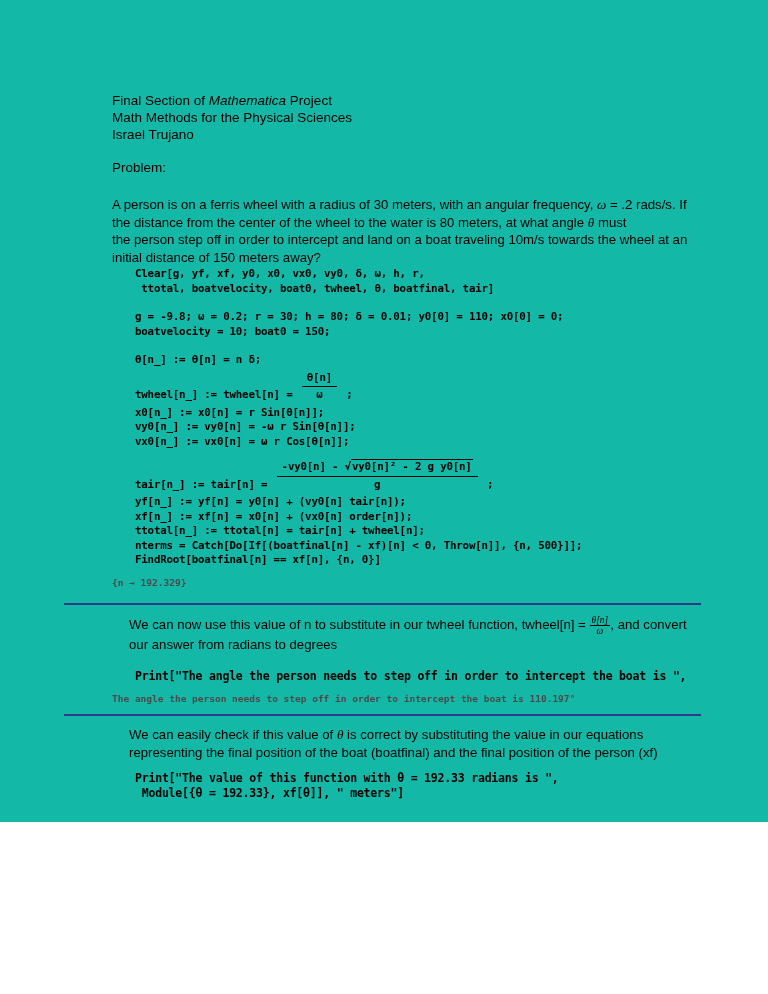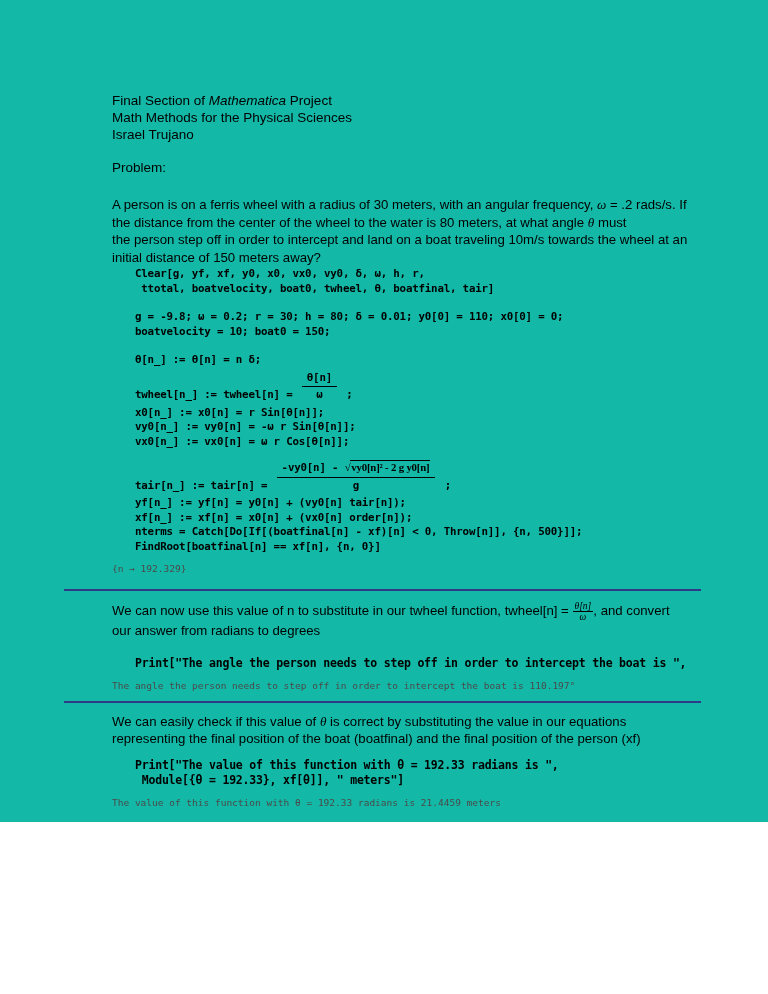--- a/index.html
+++ b/index.html
@@ -7,40 +7,40 @@
   .page {
     width: 768px; height: 822px; background: #14b8a6; overflow: hidden;
     color: #000; font-family: "Liberation Sans", sans-serif;
     padding-top: 92px; position: relative;
   }
   .content { margin-left: 112px; margin-right: 76px; }
   .hdr-line { font-size: 13.5px; line-height: 17px; }
   .it { font-style: italic; }
   .problem-label { margin-top: 16px; font-size: 13.5px; line-height: 17px; }
   .para { margin-top: 20px; font-size: 13.2px; line-height: 17.5px; }
-  .para2 { margin-top: 10px; font-size: 13.2px; line-height: 17.5px; }
+  .para2 { margin-top: 10px; font-size: 13.2px; line-height: 17.5px; margin-left: 17px; }
   .sym { font-family: "Liberation Serif", serif; font-style: italic; }
   .code {
     margin-top: 1px;
     font-family: "DejaVu Sans Mono", monospace; font-weight: 700;
     font-size: 10.8px; line-height: 14.5px; letter-spacing: -0.2px;
   }
   .code-lg { font-size: 11.5px; line-height: 15px; margin-top: 16px; }
   .code-line { white-space: pre; margin-left: 23px; }
   .spacer { height: 14px; }
   .spacer-sm { height: 8px; }
   .frac-line { display: flex; align-items: flex-end; padding: 3px 0; }
   .frac { display: inline-block; text-align: center; margin: 0 3px; vertical-align: middle; }
   .frac .num { display: block; border-bottom: 1px solid #000; padding: 0 5px 1px; }
   .frac .den { display: block; padding: 1px 5px 0; }
-  .sqrt { white-space: pre; font-family: Liberation Serif, serif; }
+  .sqrt { white-space: pre; }
   .sqrt .radicand { border-top: 1.2px solid #000; padding: 0 1px; }
   .output {
     margin-top: 8px; font-family: "DejaVu Sans Mono", monospace;
-    font-weight: 400; font-size: 9.5px; line-height: 13px;
+    font-weight: 700; font-size: 9.5px; line-height: 13px;
     color: #4a4a4a; white-space: pre;
   }
   .rule { height: 2px; background: #2c3a87; margin-left: 64px; width: 637px; }
   .rule-1 { margin-top: 14px; }
   .rule-2 { margin-top: 9px; }
   .ifrac {
     display: inline-block; vertical-align: middle; text-align: center;
     font-size: 9.5px; line-height: 10px;
     font-family: "Liberation Serif", serif; font-style: italic;
   }
@@ -78,20 +78,21 @@
       <div class="code-line">vy0[n_] := vy0[n] = -ω r Sin[θ[n]];</div>
       <div class="code-line">vx0[n_] := vx0[n] = ω r Cos[θ[n]];</div>
       <div class="spacer-sm"></div>
 
       <div class="code-line frac-line">
         <span>tair[n_] := tair[n] = </span><span class="frac"><span class="num"><span>-vy0[n] - </span><span class="sqrt"><span>√</span><span class="radicand">vy0[n]² - 2 g y0[n]</span></span></span><span class="den">g</span></span><span> ;</span>
       </div>
 
       <div class="code-line">yf[n_] := yf[n] = y0[n] + (vy0[n] tair[n]);</div>
       <div class="code-line">xf[n_] := xf[n] = x0[n] + (vx0[n] order[n]);</div>
+      <div class="code-line">ttotal[n_] := ttotal[n] = tair[n] + twheel[n];</div>
       <div class="code-line">nterms = Catch[Do[If[(boatfinal[n] - xf)[n] &lt; 0, Throw[n]], {n, 500}]];</div>
       <div class="code-line">FindRoot[boatfinal[n] == xf[n], {n, 0}]</div>
     </div>
 
     <div class="output">{n → 192.329}</div>
   </div>
 
   <div class="rule rule-1"></div>
 
   <div class="content">
@@ -107,16 +108,15 @@
   <div class="rule rule-2"></div>
 
   <div class="content">
     <div class="para2"><span>We can easily check if this value of </span><span class="sym">θ</span><span> is correct by substituting the value in our equations representing the final position of the boat (boatfinal) and the final position of the person (xf)</span></div>
 
     <div class="code code-lg" style="margin-top:10px;">
       <div class="code-line">Print["The value of this function with θ = 192.33 radians is ",</div>
       <div class="code-line"> Module[{θ = 192.33}, xf[θ]], " meters"]</div>
     </div>
 
-    <div class="output">The value of this function with θ = 192.33 radians is 21.4459 meters</div>
   </div>
 
 </div>
 
 </body></html>

